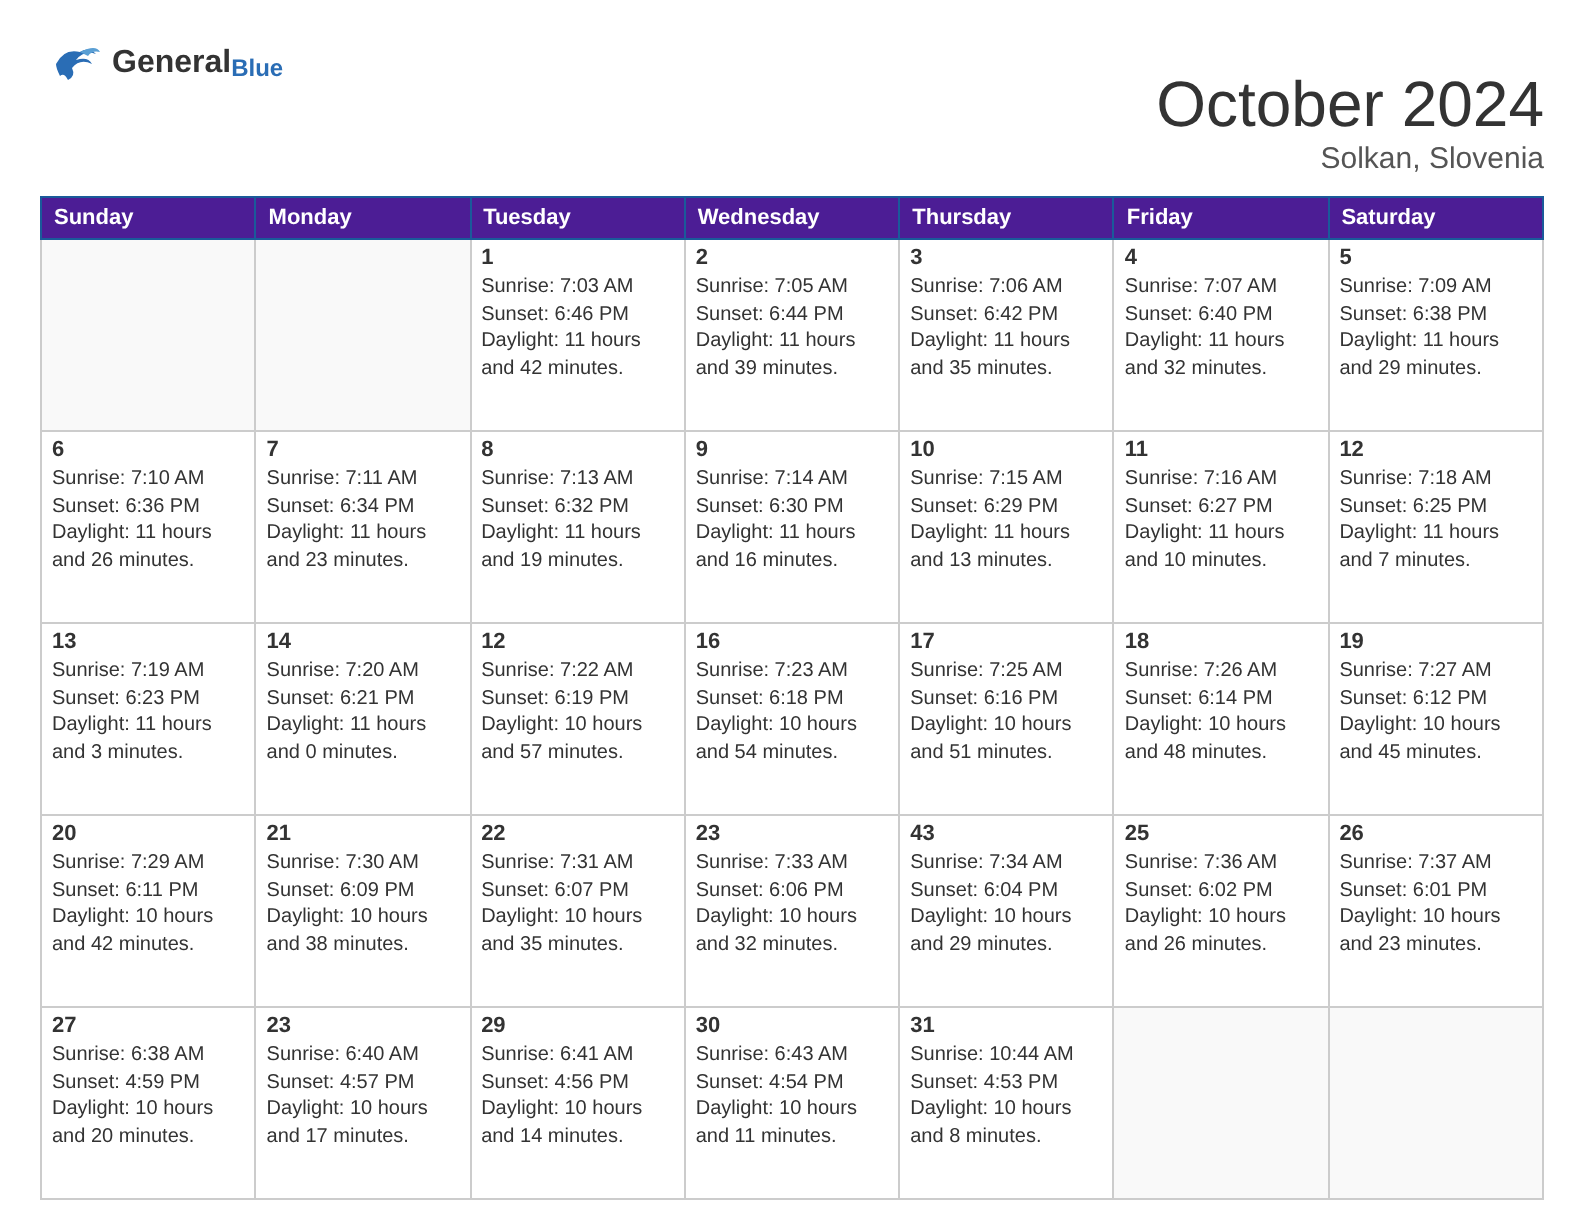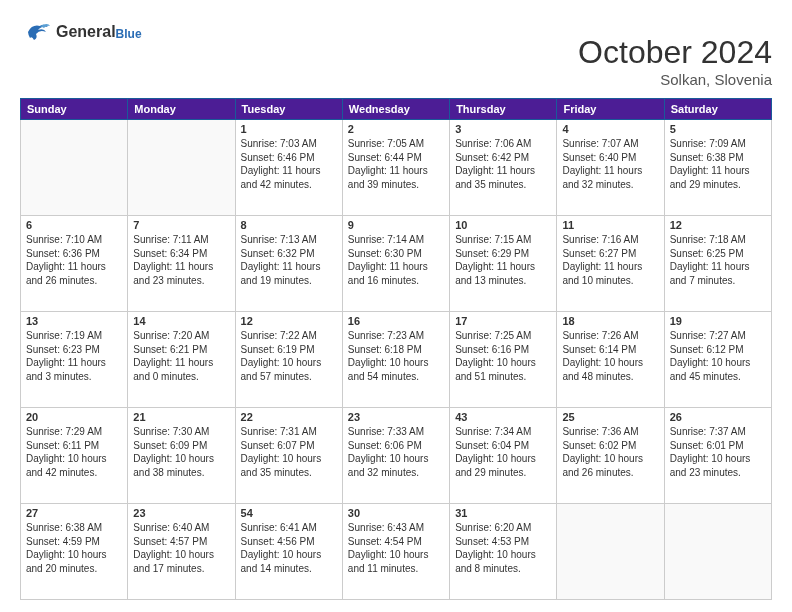--- a/index.html
+++ b/index.html
@@ -295,34 +295,34 @@
 Sunset: 4:59 PM
 Daylight: 10 hours and 20 minutes.</div>
           </td>
           <td>
             <span class="day-num">23</span>
             <div class="day-info">Sunrise: 6:40 AM
 Sunset: 4:57 PM
 Daylight: 10 hours and 17 minutes.</div>
           </td>
           <td>
-            <span class="day-num">54</span>
+            <span class="day-num">29</span>
             <div class="day-info">Sunrise: 6:41 AM
 Sunset: 4:56 PM
 Daylight: 10 hours and 14 minutes.</div>
           </td>
           <td>
             <span class="day-num">30</span>
             <div class="day-info">Sunrise: 6:43 AM
 Sunset: 4:54 PM
 Daylight: 10 hours and 11 minutes.</div>
           </td>
           <td>
             <span class="day-num">31</span>
-            <div class="day-info">Sunrise: 6:20 AM
+            <div class="day-info">Sunrise: 10:44 AM
 Sunset: 4:53 PM
 Daylight: 10 hours and 8 minutes.</div>
           </td>
           <td class="empty"></td>
           <td class="empty"></td>
         </tr>
       </tbody>
   </table>
 </div>
 

